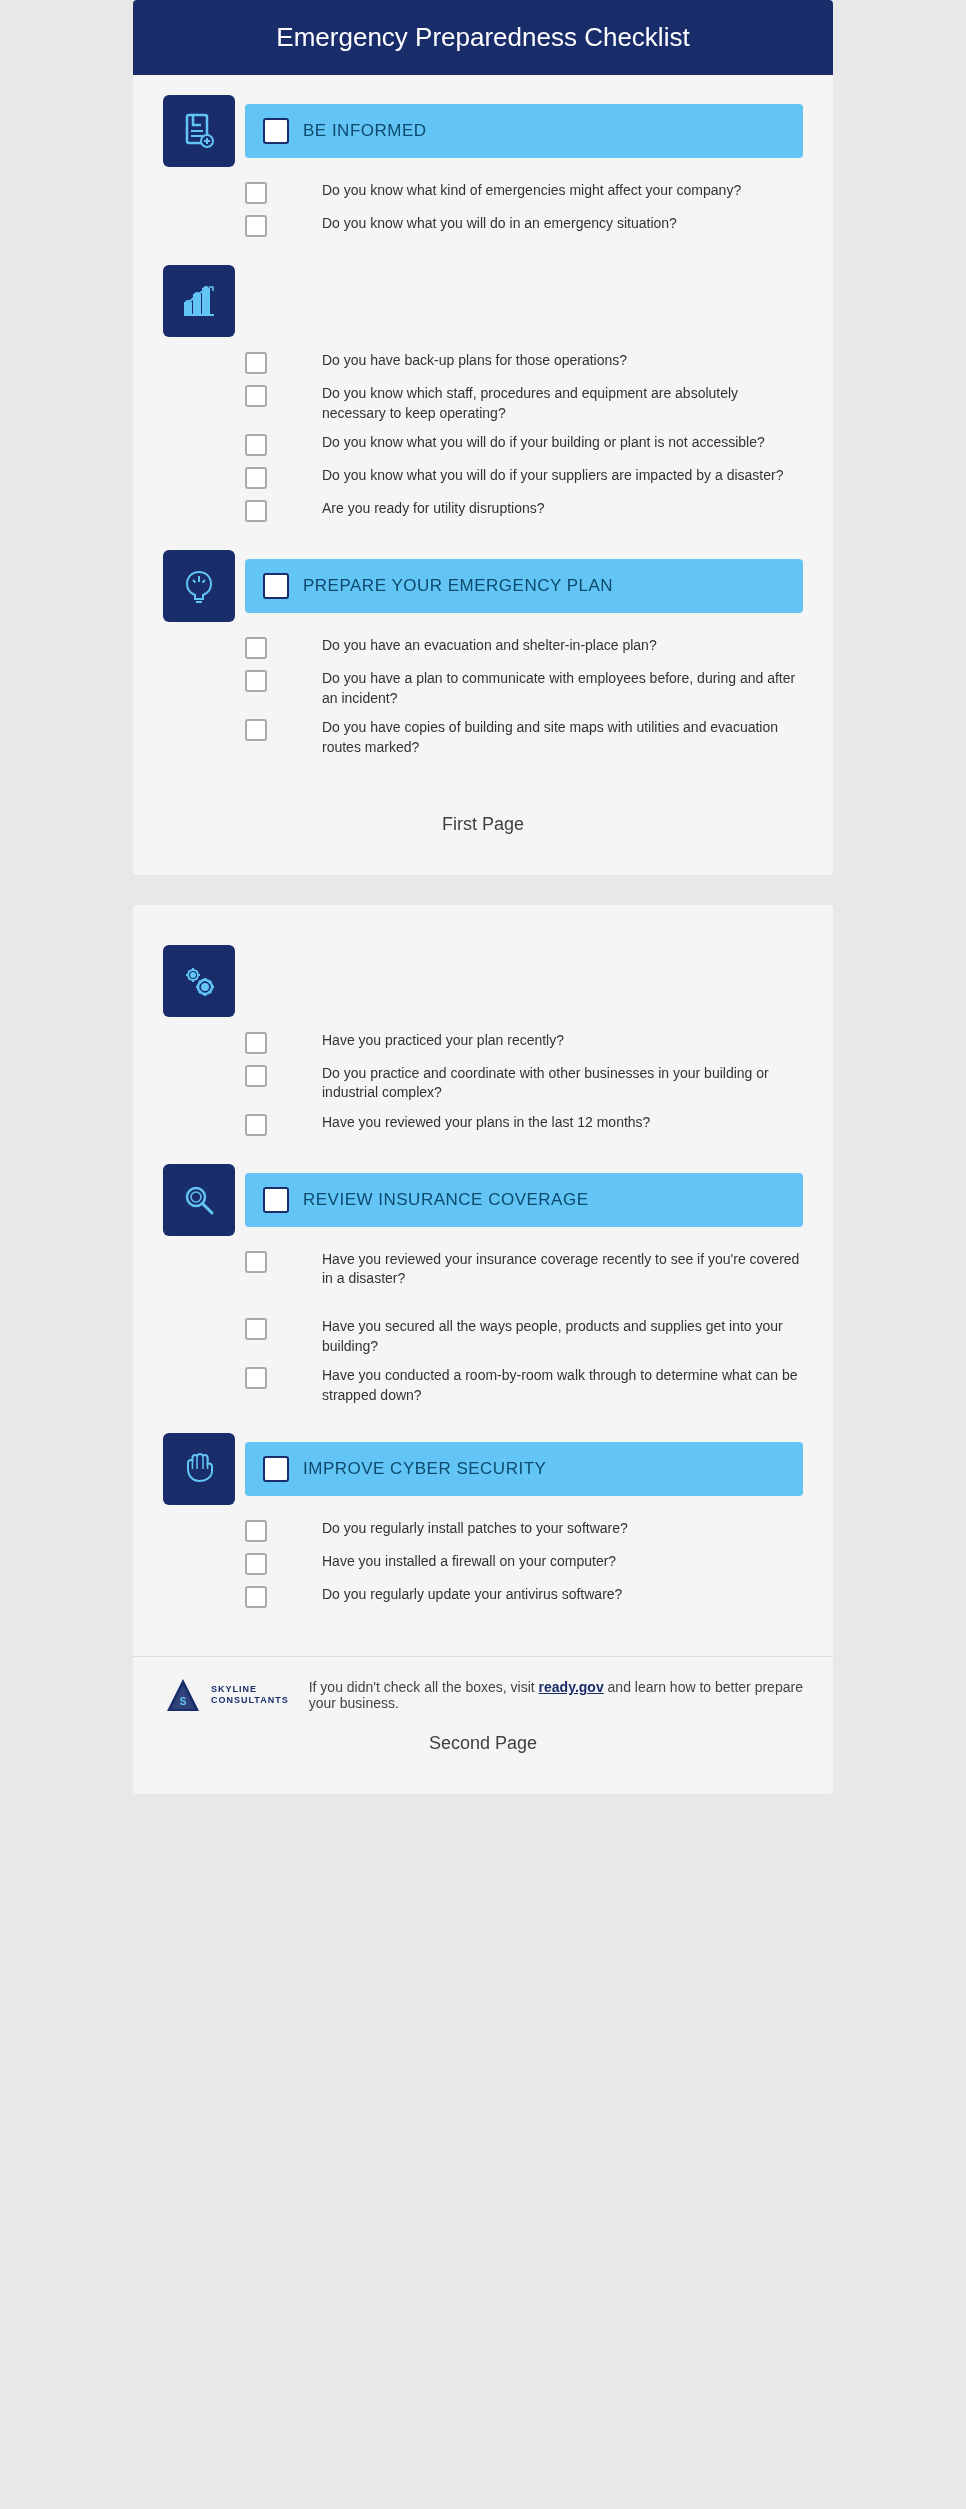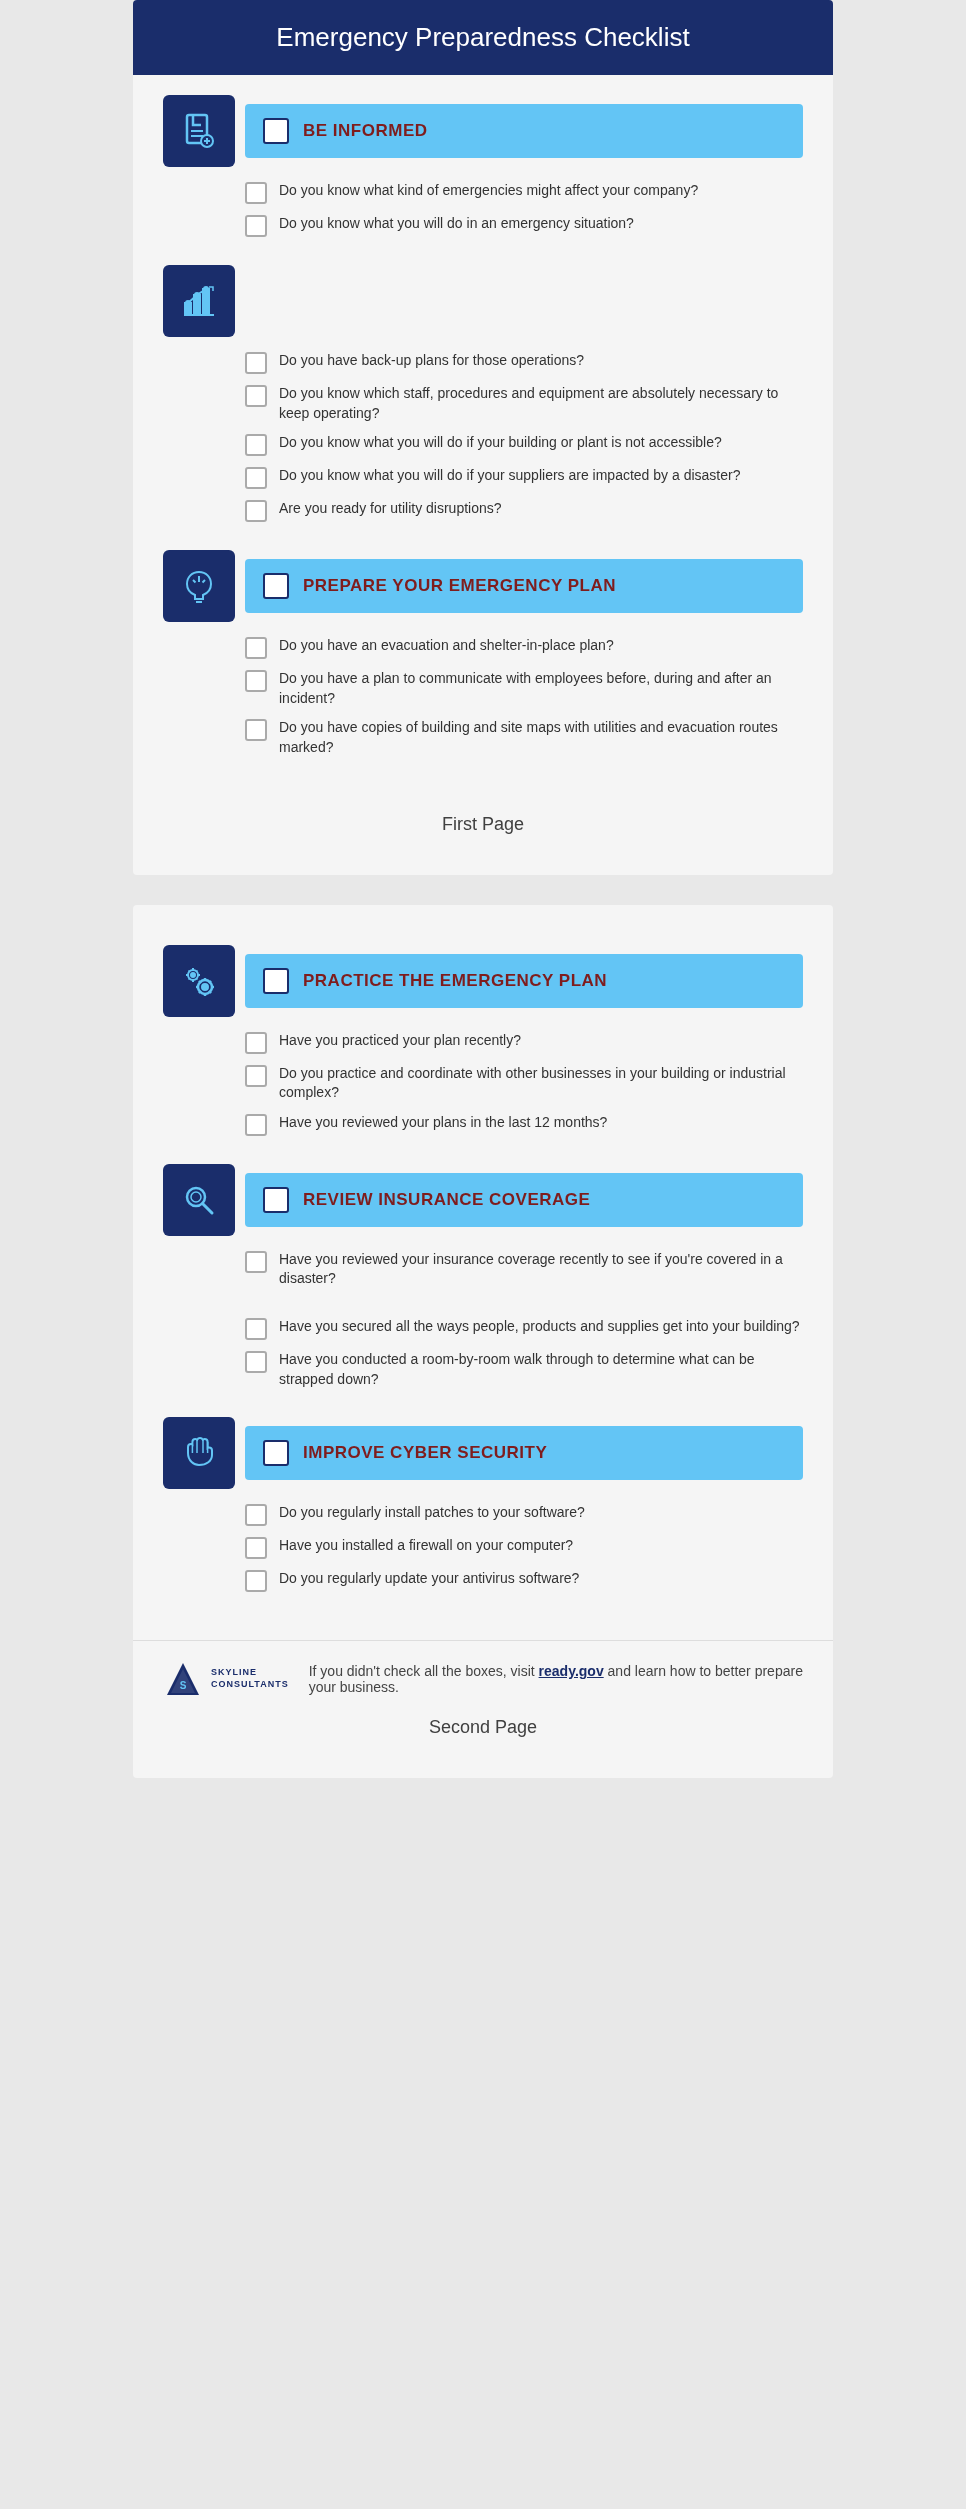--- a/index.html
+++ b/index.html
@@ -78,31 +78,32 @@
       width: 26px;
       height: 26px;
       border: 2.5px solid #1a2d6b;
       background: white;
       border-radius: 3px;
       flex-shrink: 0;
       margin-right: 14px;
     }
     .section-title-text {
       font-size: 17px;
-      font-weight: 700;
-      color: #7f1d1d;
+      font-weight: 400;
+      color: #0c4a6e;
       letter-spacing: 0.5px;
     }
     .checklist-items {
       padding-left: 82px;
     }
     .checklist-item {
       display: flex;
       align-items: flex-start;
       margin-bottom: 10px;
+      gap: 43px;
     }
     .item-checkbox {
       width: 22px;
       height: 22px;
       border: 2px solid #aaa;
       border-radius: 3px;
       flex-shrink: 0;
       margin-right: 12px;
       margin-top: 1px;
       background: white;
@@ -288,24 +289,20 @@
             <line x1="26" y1="17" x2="26" y2="20" stroke="#63c5f5" stroke-width="2.5"></line>
             <line x1="26" y1="32" x2="26" y2="35" stroke="#63c5f5" stroke-width="2.5"></line>
             <line x1="17" y1="26" x2="20" y2="26" stroke="#63c5f5" stroke-width="2.5"></line>
             <line x1="32" y1="26" x2="35" y2="26" stroke="#63c5f5" stroke-width="2.5"></line>
             <line x1="19.9" y1="19.9" x2="22.1" y2="22.1" stroke="#63c5f5" stroke-width="2"></line>
             <line x1="29.9" y1="29.9" x2="32.1" y2="32.1" stroke="#63c5f5" stroke-width="2"></line>
             <line x1="32.1" y1="19.9" x2="29.9" y2="22.1" stroke="#63c5f5" stroke-width="2"></line>
             <line x1="22.1" y1="29.9" x2="19.9" y2="32.1" stroke="#63c5f5" stroke-width="2"></line>
           </svg>
         </div>
-        <div class="section-title-bar">
-          <div class="section-title-checkbox"></div>
-          <span class="section-title-text">PRACTICE THE EMERGENCY PLAN</span>
-        </div>
       </div>
       <div class="checklist-items">
         <div class="checklist-item">
           <div class="item-checkbox"></div>
           <span class="item-text">Have you practiced your plan recently?</span>
         </div>
         <div class="checklist-item">
           <div class="item-checkbox"></div>
           <span class="item-text">Do you practice and coordinate with other businesses in your building or industrial complex?</span>
         </div>

